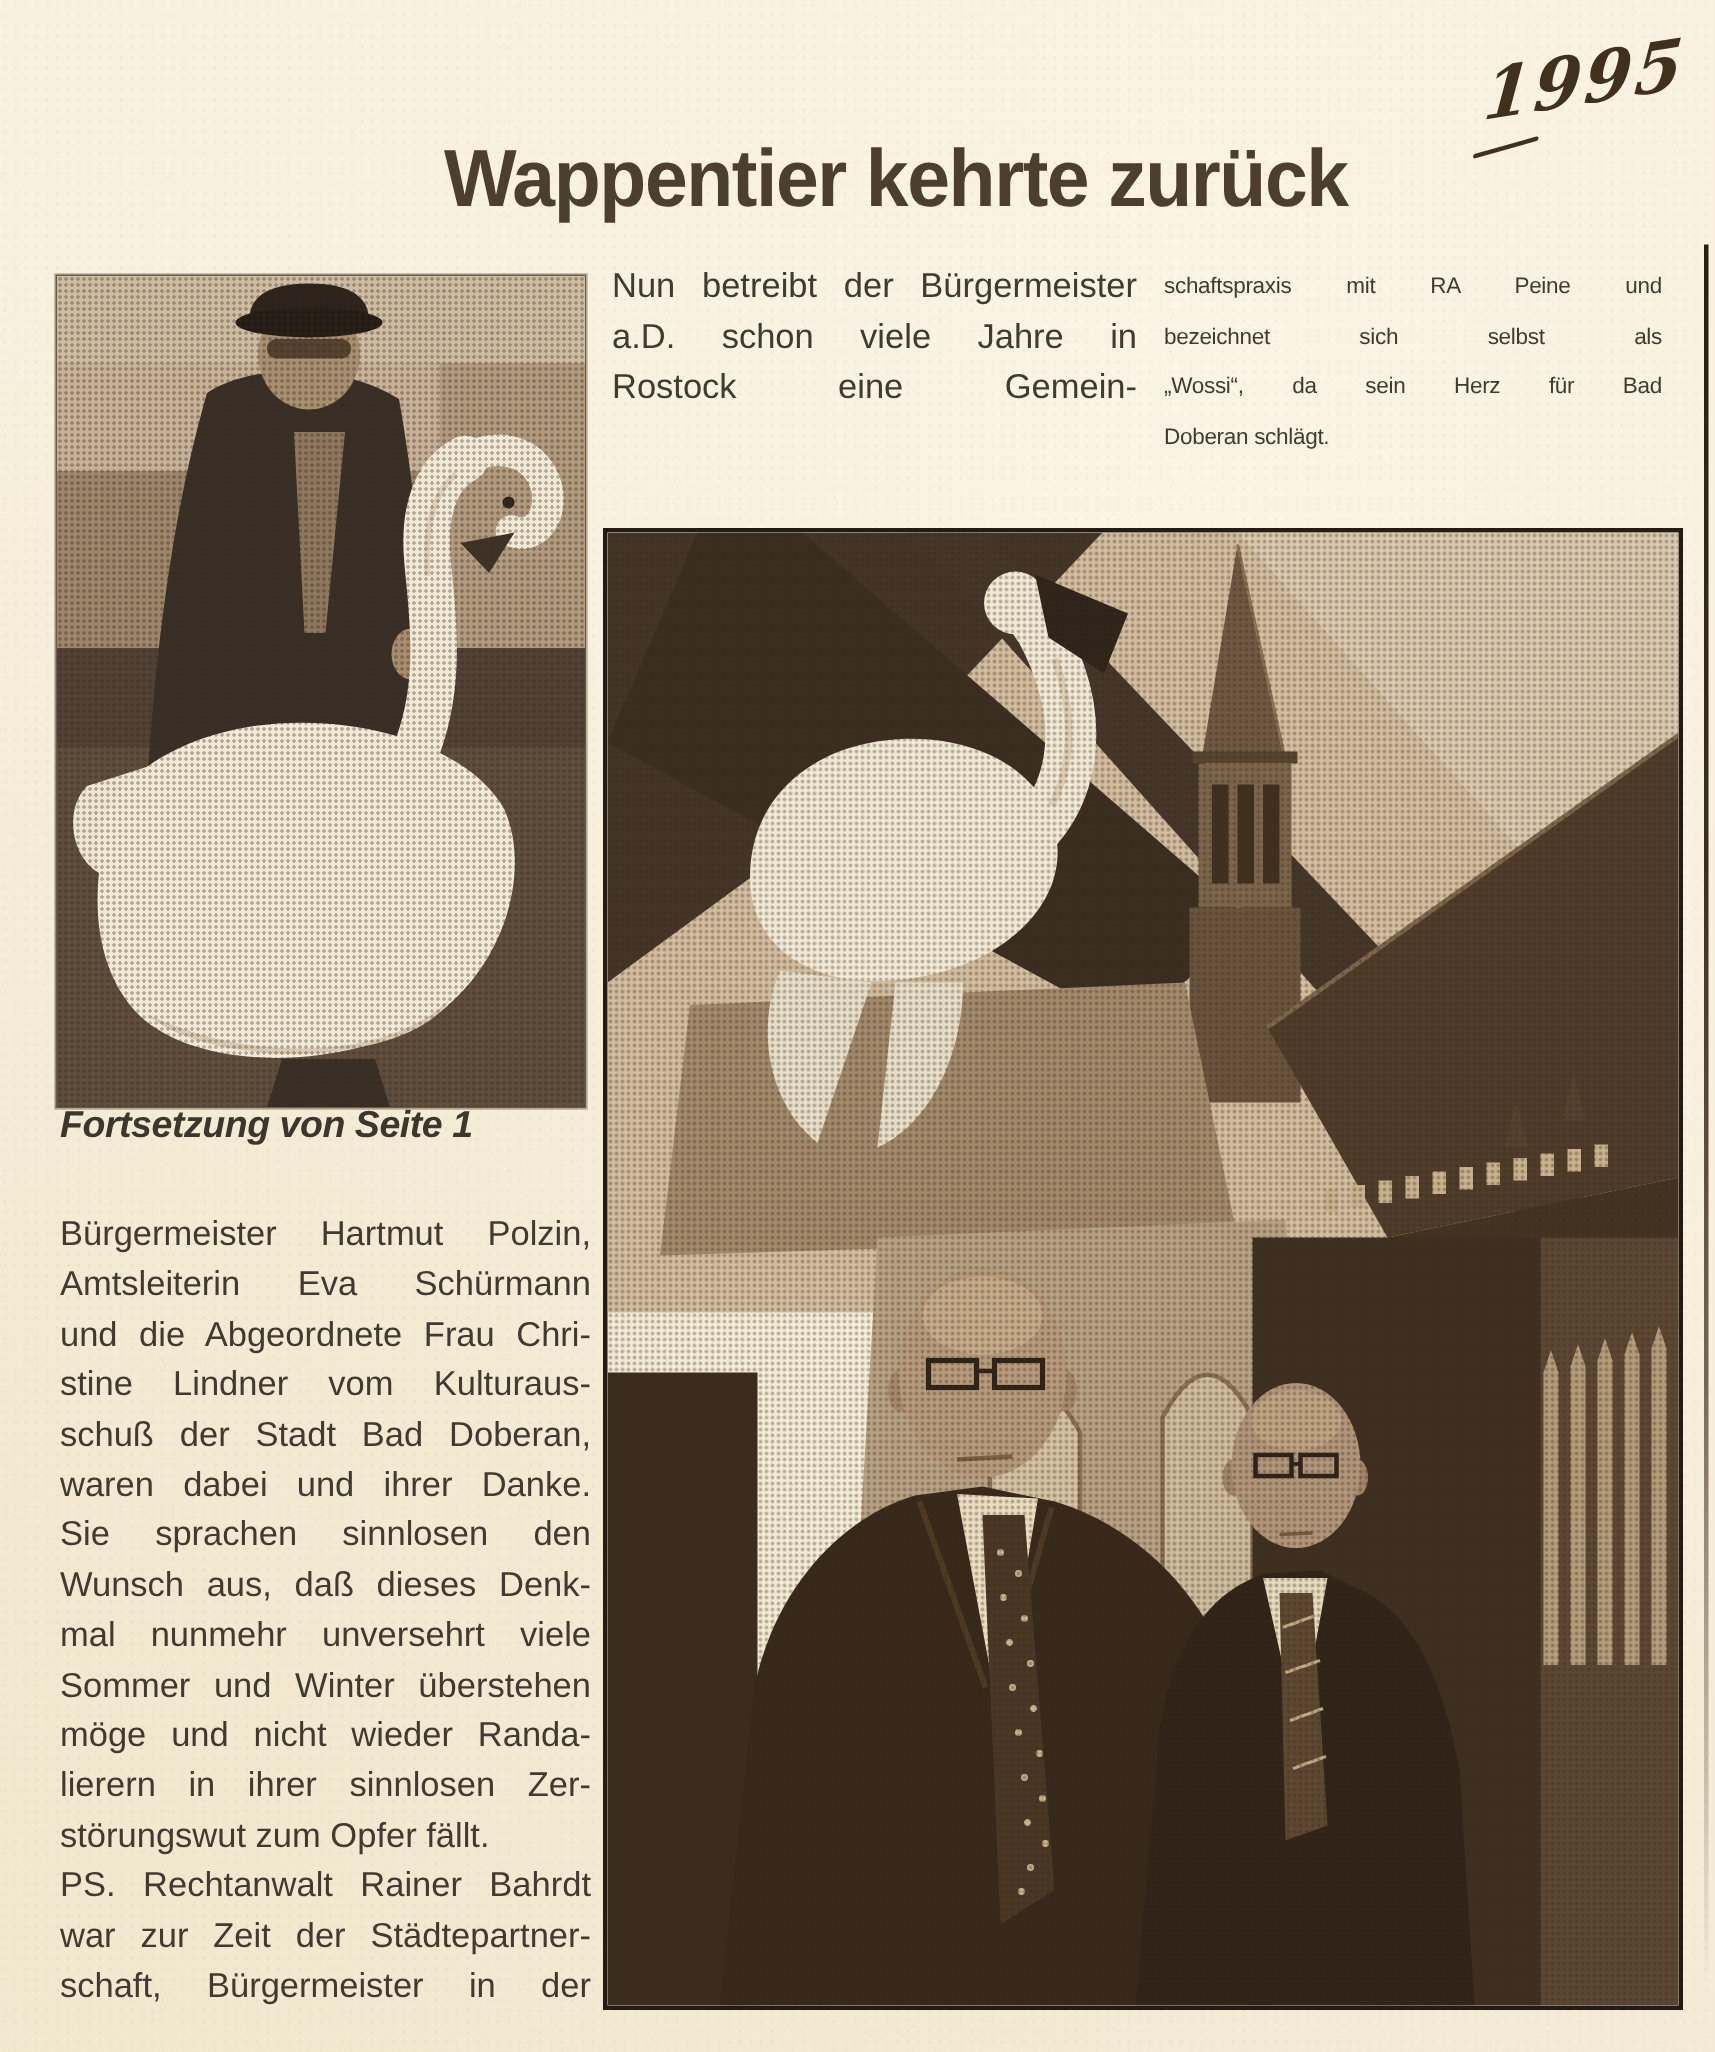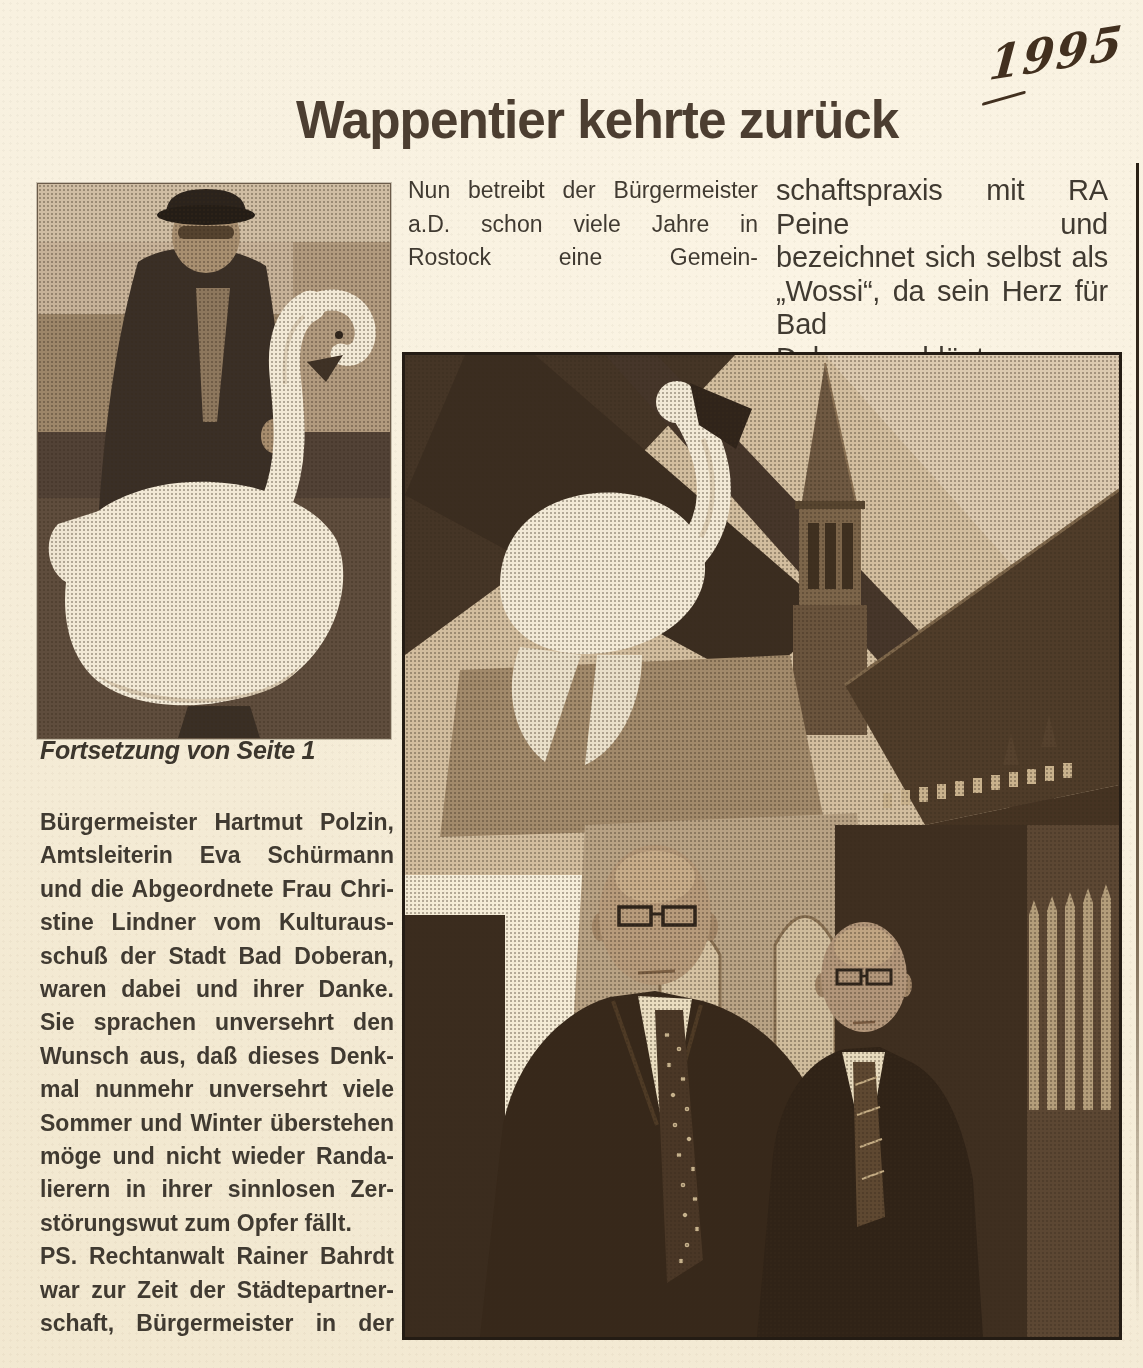--- a/index.html
+++ b/index.html
@@ -35,22 +35,22 @@
     position:absolute;left:296px;top:88px;margin:0;width:640px;
     font-size:54px;font-weight:bold;color:#4c3e31;
     letter-spacing:-1px;white-space:nowrap;
     transform:scaleX(.95);transform-origin:left center;
   }
   
   .col{position:absolute;color:#403a31;}
   .tline{width:100%;text-align:justify;overflow:hidden;}
   .tline.just{text-align-last:justify;}
   .col-mid{left:408px;top:174px;width:350px;font-size:23px;line-height:33.5px;}
-  .col-right{left:776px;top:174px;width:332px;font-size:29px;line-height:33.5px;letter-spacing:-.2px;}
-  .col-left{left:40px;top:806px;width:354px;font-size:23px;line-height:33.4px;font-weight:bold;}
+  .col-right{left:776px;top:174px;width:332px;font-size:15px;line-height:33.5px;letter-spacing:-.2px;}
+  .col-left{left:40px;top:806px;width:354px;font-size:23px;line-height:33.4px;}
   .lead-in{
     position:absolute;left:40px;top:736px;width:360px;
     font-size:25px;font-weight:bold;font-style:italic;color:#3c362d;
     letter-spacing:-.3px;
   }
   
   .photo{position:absolute;overflow:hidden;}
   .photo svg{position:absolute;inset:0;display:block;}
   .photo-small{
     left:37px;top:183px;width:352px;height:554px;
@@ -137,21 +137,21 @@
     </div>
 
   <div class="lead-in">Fortsetzung von Seite 1</div>
   <div class="col col-left">
       <div class="tline just">Bürgermeister Hartmut Polzin,</div>
       <div class="tline just">Amtsleiterin Eva Schürmann</div>
       <div class="tline just">und die Abgeordnete Frau Chri-</div>
       <div class="tline just">stine Lindner vom Kulturaus-</div>
       <div class="tline just">schuß der Stadt Bad Doberan,</div>
       <div class="tline just">waren dabei und ihrer Danke.</div>
-      <div class="tline just">Sie sprachen unversehrt den</div>
+      <div class="tline just">Sie sprachen sinnlosen den</div>
       <div class="tline just">Wunsch aus, daß dieses Denk-</div>
       <div class="tline just">mal nunmehr unversehrt viele</div>
       <div class="tline just">Sommer und Winter überstehen</div>
       <div class="tline just">möge und nicht wieder Randa-</div>
       <div class="tline just">lierern in ihrer sinnlosen Zer-</div>
       <div class="tline">störungswut zum Opfer fällt.</div>
       <div class="tline just">PS. Rechtanwalt Rainer Bahrdt</div>
       <div class="tline just">war zur Zeit der Städtepartner-</div>
       <div class="tline just">schaft, Bürgermeister in der</div>
     </div>

